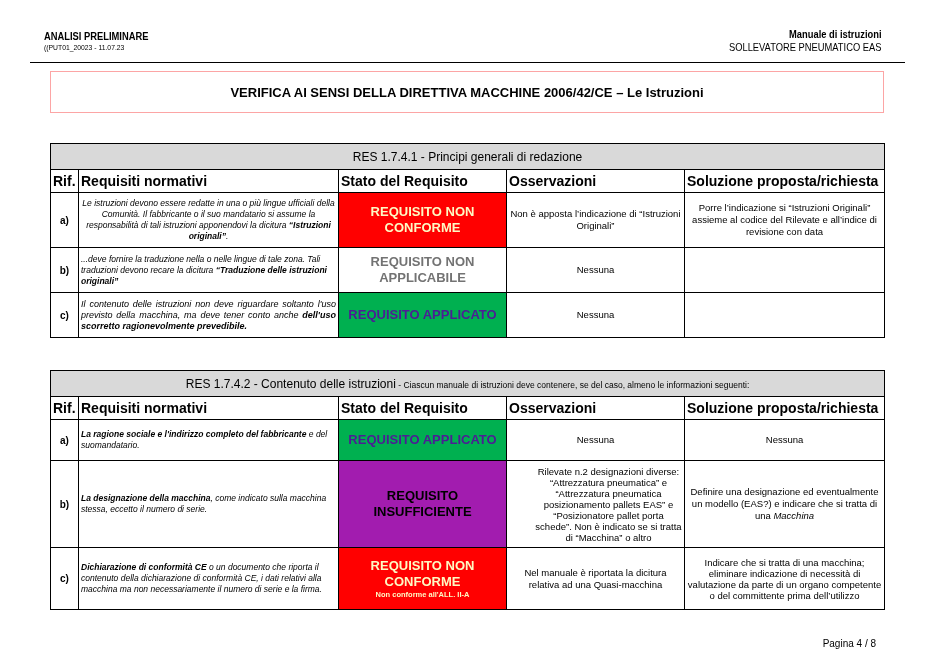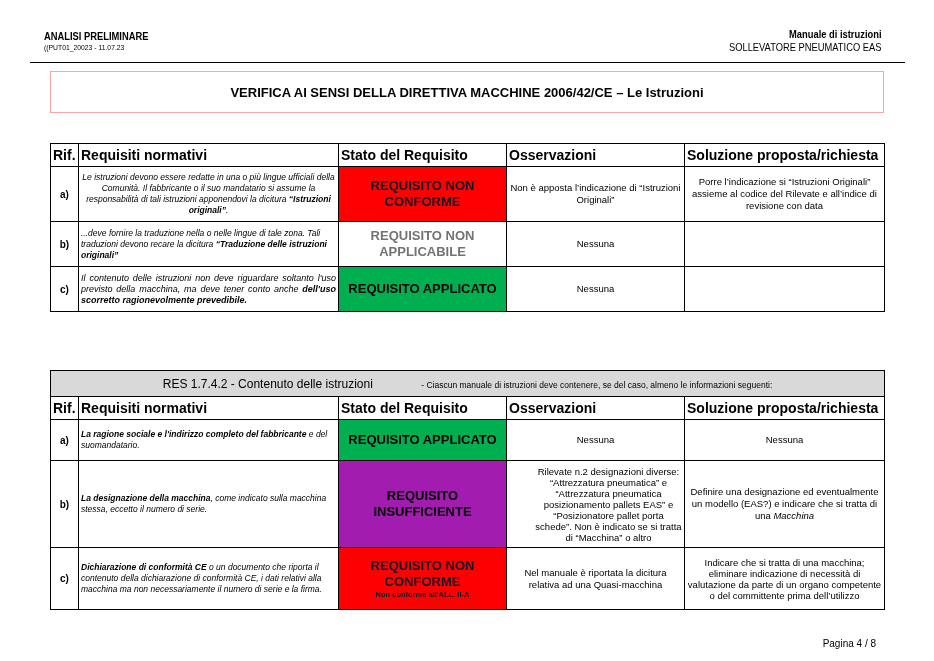--- a/index.html
+++ b/index.html
@@ -8,30 +8,30 @@
   .hdr-left .t1{font-size:11px;font-weight:bold;font-family:"Liberation Sans",sans-serif;transform:scaleX(0.85);transform-origin:left;white-space:nowrap;}
   .hdr-left .t2{font-size:8px;margin-top:1px;transform:scaleX(0.85);transform-origin:left;white-space:nowrap;}
   .hdr-right{position:absolute;right:52px;top:28px;text-align:right;}
   .hdr-right .t1{font-size:11px;font-weight:bold;transform:scaleX(0.85);transform-origin:right;white-space:nowrap;}
   .hdr-right .t2{font-size:11px;transform:scaleX(0.85);transform-origin:right;white-space:nowrap;margin-top:1px;}
   .hdr-line{position:absolute;left:30px;width:875px;top:62px;border-top:1.5px solid #000;}
   .title-box{position:absolute;left:50px;top:71px;width:832px;height:40px;border:1px solid #fca5a5;display:flex;align-items:center;justify-content:center;font-size:13px;font-weight:bold;}
   table{position:absolute;left:50px;border-collapse:collapse;table-layout:fixed;width:834px;}
   td,th{border:1px solid #000;padding:0 2px;vertical-align:middle;}
   .sec-hdr{background:#d9d9d9;height:25px;text-align:center;font-size:12px;}
-  .sec-hdr .small{font-size:8.5px;padding-left:46px;}
+  .sec-hdr .small{font-size:8.5px;}
   .colhdr td{height:22px;text-align:left;font-size:14px;font-weight:bold;margin-left:36px;}
   .rif{text-align:center;font-weight:bold;font-size:10px;}
   .req{font-size:8.5px;font-style:italic;line-height:11px;margin-left:24px;}
   .req.center{text-align:center;}
   .req.justify{text-align:justify;}
   .obs,.sol{text-align:center;font-size:9.5px;line-height:12px;}
   .st{text-align:center;font-weight:bold;font-size:13px;line-height:16px;}
-  .st.red{background:#ff0000;color:#0f172a;}
-  .st.green{background:#00b050;color:#000000;margin-left:32px;}
+  .st.red{background:#ff0000;color:#fef9c3;}
+  .st.green{background:#00b050;color:#4c1d95;margin-left:32px;}
   .st.yellow{background:#a21caf;color:#000;}
   .st.white{background:#fff;color:#737373;}
   .st .sub{display:block;font-size:7.5px;line-height:9px;}
   .page-num{position:absolute;right:58px;top:638px;font-size:10px;}
 </style>
 </head>
 <body>
 
 <div class="hdr-left">
   <div class="t1">ANALISI PRELIMINARE</div>
@@ -47,20 +47,23 @@
 
 <table style="top:143px;">
   <colgroup>
     <col style="width:28px">
       <col style="width:260px">
       <col style="width:168px">
       <col style="width:178px">
       <col style="width:200px">
   </colgroup>
   <tbody>
+      <tr>
+    <td colspan="5" class="sec-hdr">RES 1.7.4.1 - Principi generali di redazione</td>
+  </tr>
   <tr class="colhdr">
     <td>Rif.</td>
     <td>Requisiti normativi</td>
     <td>Stato del Requisito</td>
     <td>Osservazioni</td>
     <td>Soluzione proposta/richiesta</td>
   </tr>
   <tr style="height:55px;">
     <td class="rif">a)</td>
     <td class="req center"><span>Le istruzioni devono essere redatte in una o più lingue ufficiali della Comunità. Il fabbricante o il suo mandatario si assume la responsabilità di tali istruzioni apponendovi la dicitura </span><b>“Istruzioni originali”</b><span>.</span></td>

